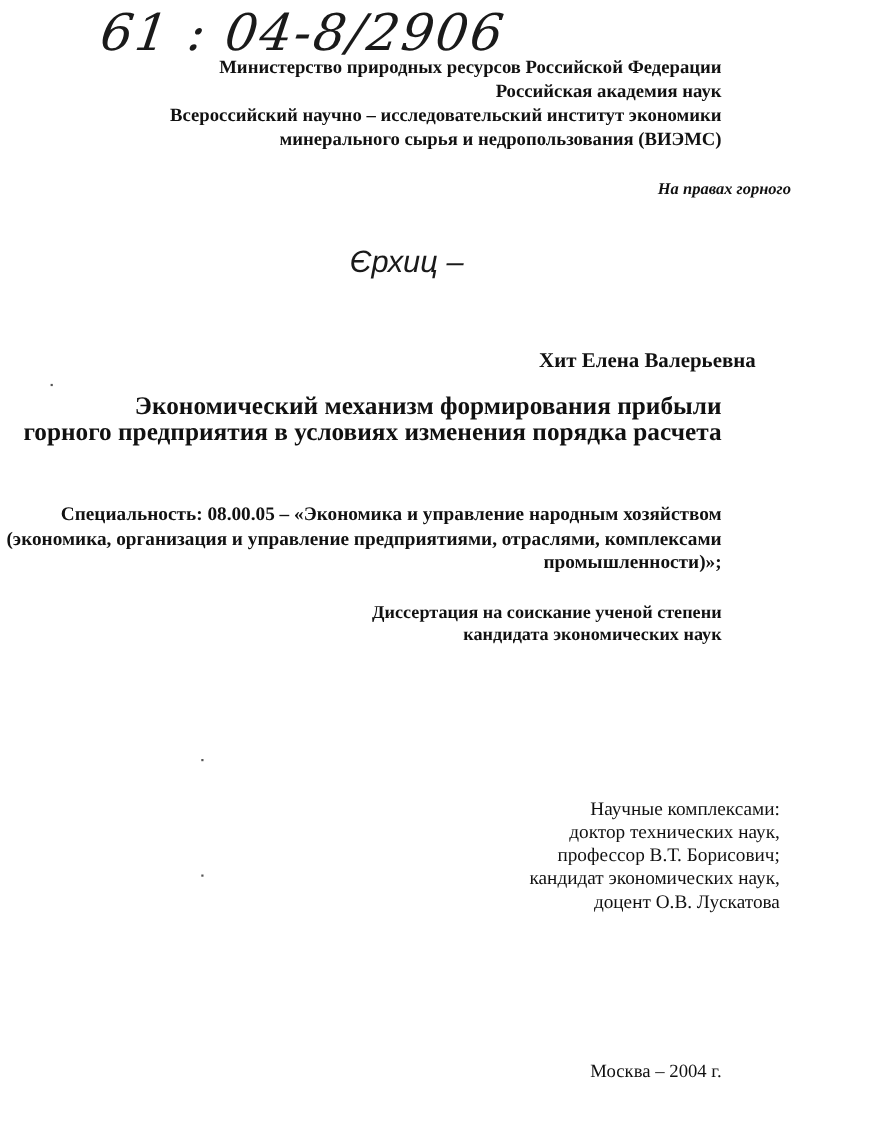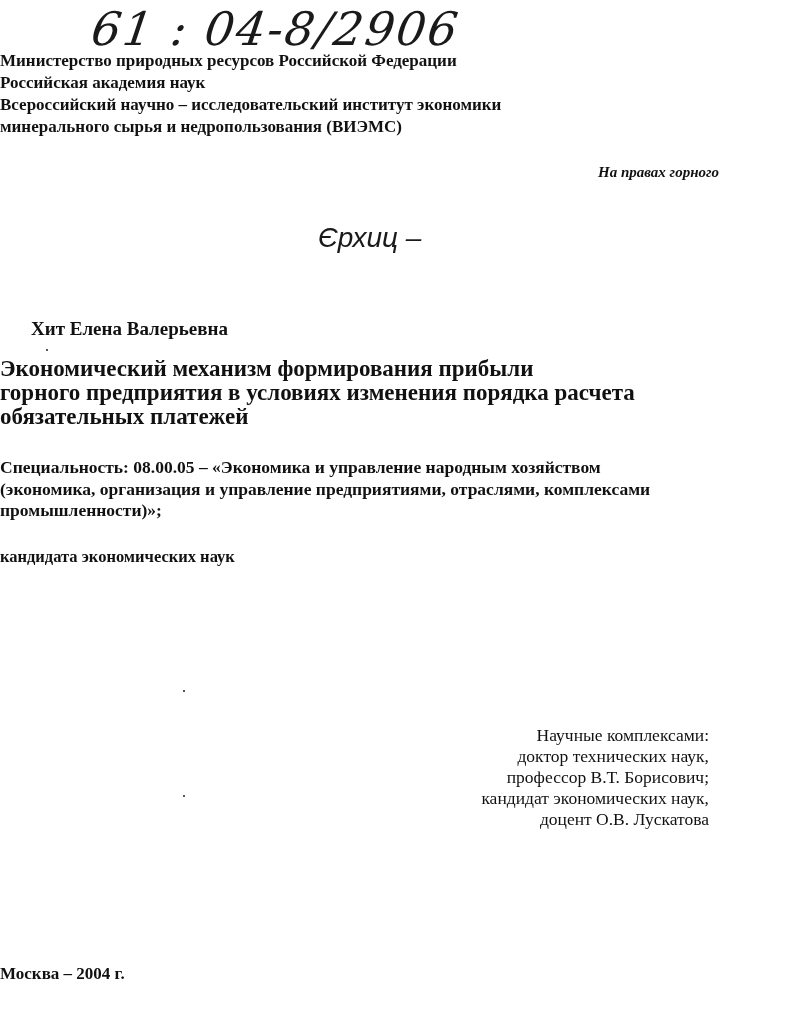--- a/index.html
+++ b/index.html
@@ -1,28 +1,28 @@
 <!DOCTYPE html>
 <html><head>
   <meta charset="utf-8">
   <style>
     html, body { margin: 0; padding: 0; background: #ffffff; }
     body { width: 791px; height: 1024px; position: relative; overflow: hidden; color: #111; font-family: "Liberation Serif", serif; }
     .abs { position: absolute; }
-    .center { left: 0; width: 656px; text-align: left; }
+    .center { left: 0; width: 656px; text-align: right; }
     .handwritten-code { left: 92px; top: 2px; font-family: "DejaVu Serif", serif; font-style: italic; font-size: 46px; letter-spacing: 2px; color: #1a1a1a; font-weight: 300; transform: skewX(-8deg); }
     .header-block { top: 50px; font-size: 17px; font-weight: bold; line-height: 22px; }
     .manuscript { right: 72px; top: 164px; font-size: 15px; font-weight: bold; font-style: italic; }
     .signature { left: 318px; top: 222px; font-family: Liberation Sans, sans-serif; font-style: italic; font-size: 28px; color: #1a1a1a; }
     .author { top: 318px; font-size: 19px; font-weight: bold; padding-left: 31px; }
     .title-block { top: 357px; font-size: 23px; font-weight: bold; line-height: 24px; }
     .spec-block { top: 457px; font-size: 17.5px; line-height: 21.5px; font-weight: bold; }
     .degree-block { top: 547px; font-size: 16.5px; font-weight: bold; line-height: 20px; }
     .supervisors { right: 82px; top: 725px; font-size: 17.5px; line-height: 21px; text-align: right; }
-    .city-year { top: 964px; font-size: 17px; font-weight: bold; }
+    .city-year { top: 964px; font-size: 17px; font-weight: normal; }
     .speck { width: 2px; height: 2px; background: #555; }
     .line { display: block; }
   </style>
 </head>
 <body>
 
 <div class="abs handwritten-code">61 : 04-8/2906</div>
 
 <div class="abs center header-block">
   <span class="line">Министерство природных ресурсов Российской Федерации</span>
@@ -37,30 +37,30 @@
 
 <div class="abs speck" style="left:46px; top:349px;"></div>
 <div class="abs speck" style="left:183px; top:795px;"></div>
 <div class="abs speck" style="left:183px; top:690px;"></div>
 
 <div class="abs center author">Хит Елена Валерьевна</div>
 
 <div class="abs center title-block">
   <span class="line">Экономический механизм формирования прибыли</span>
   <span class="line">горного предприятия в условиях изменения порядка расчета</span>
-  <span class="line">обязательных платежей</span>
 </div>
 
 <div class="abs center spec-block">
   <span class="line">Специальность: 08.00.05 – «Экономика и управление народным хозяйством</span>
   <span class="line">(экономика, организация и управление предприятиями, отраслями, комплексами</span>
   <span class="line">промышленности)»;</span>
 </div>
 
 <div class="abs center degree-block">
+  <span class="line">Диссертация на соискание ученой степени</span>
   <span class="line">кандидата экономических наук</span>
 </div>
 
 <div class="abs supervisors">
   <span class="line">Научные комплексами:</span>
   <span class="line">доктор технических наук,</span>
   <span class="line">профессор В.Т. Борисович;</span>
   <span class="line">кандидат экономических наук,</span>
   <span class="line">доцент О.В. Лускатова</span>
 </div>

